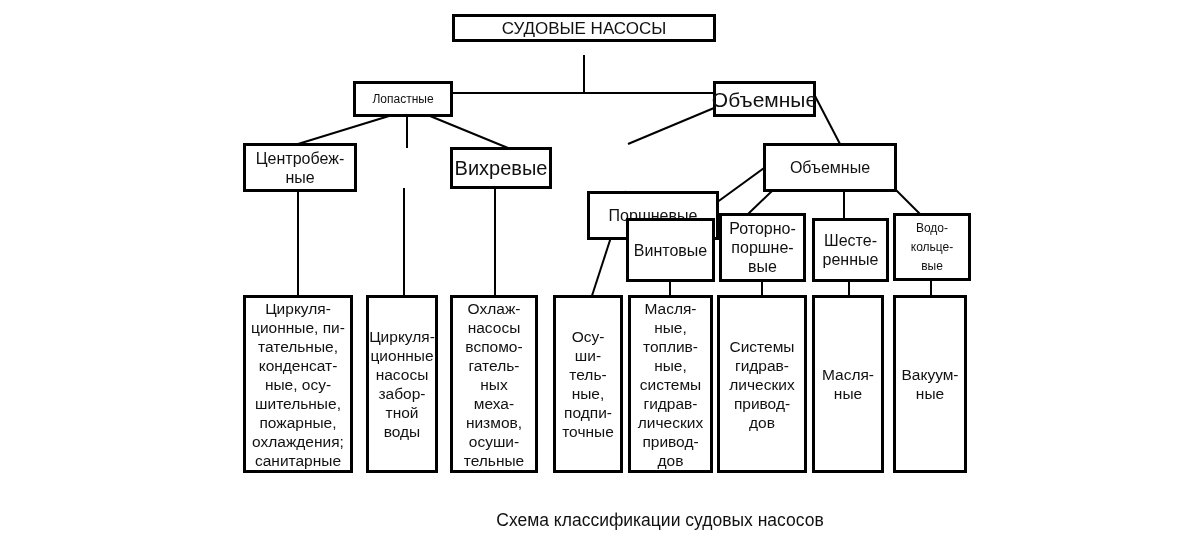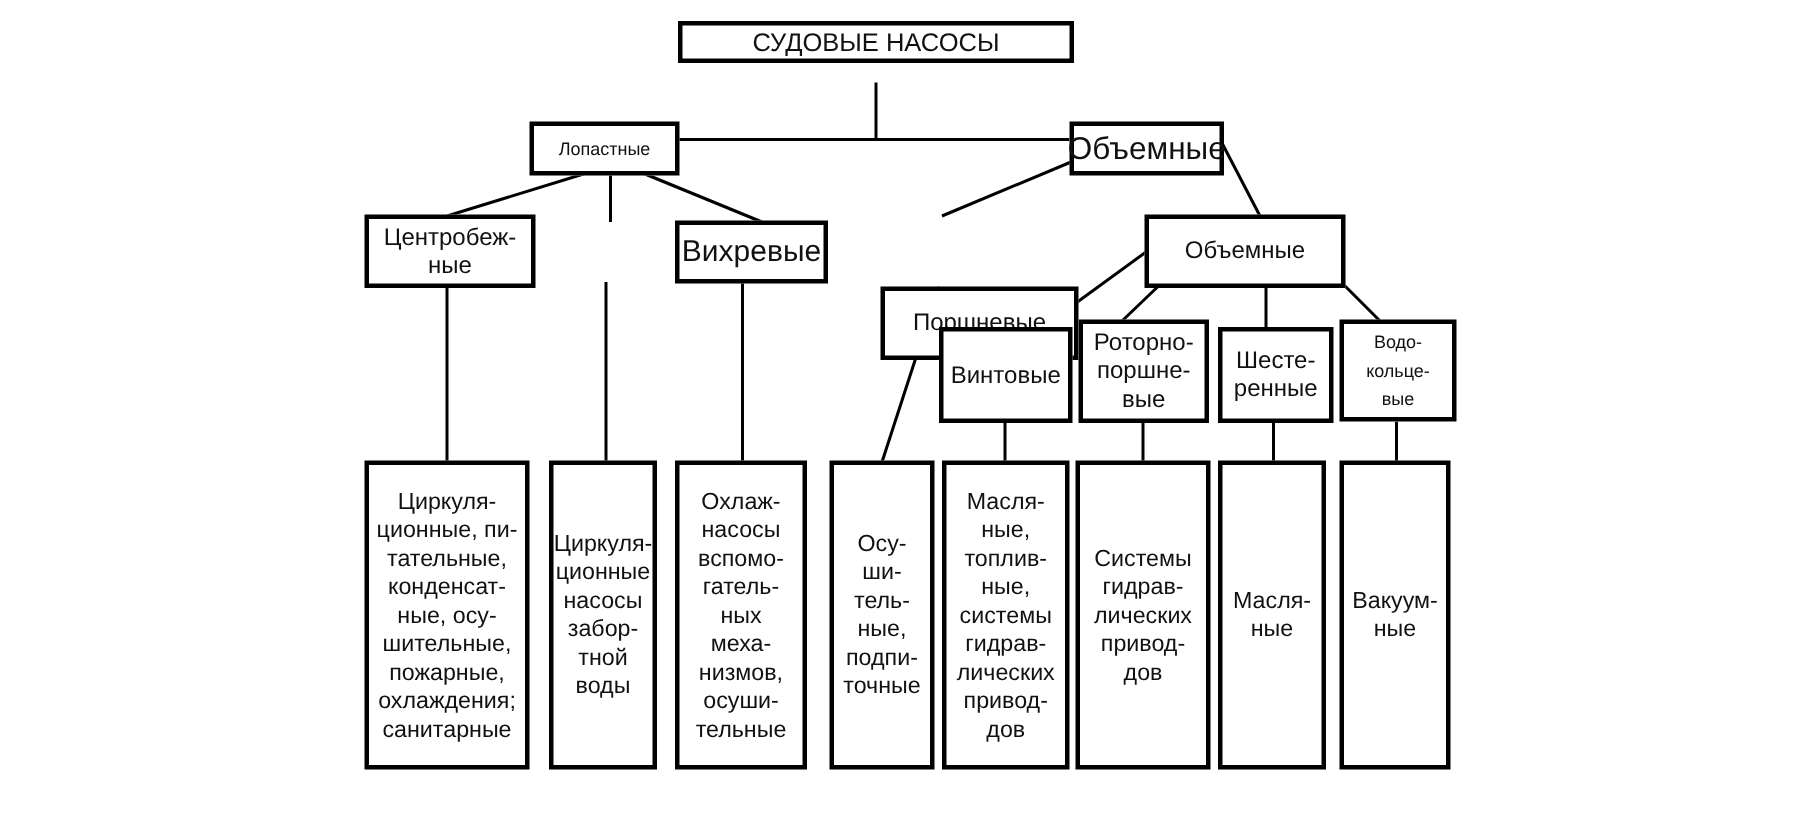--- a/index.html
+++ b/index.html
@@ -40,21 +40,21 @@
   .node.l2b     { left: 713px; top: 81px;  width: 103px; height: 36px; font-size: 21px; }
   .node.l3a     { left: 243px; top: 143px; width: 114px; height: 49px; font-size: 16px; }
   .node.l3b     { left: 362px; top: 147px; width: 82px;  height: 42px; font-size: 16px; }
   .node.l3c     { left: 450px; top: 147px; width: 102px; height: 42px; font-size: 20px; }
   .node.l3d     { left: 587px; top: 143px; width: 132px; height: 49px; font-size: 16px; margin-top: 48px; }
   .node.l3e     { left: 763px; top: 143px; width: 134px; height: 49px; font-size: 16px; }
   .node.l4a     { left: 626px; top: 218px; width: 89px;  height: 64px; font-size: 16px; }
   .node.l4b     { left: 719px; top: 213px; width: 87px;  height: 69px; font-size: 16px; }
   .node.l4c     { left: 812px; top: 218px; width: 77px;  height: 64px; font-size: 16px; }
   .node.l4d     { left: 893px; top: 213px; width: 78px;  height: 68px; font-size: 12px; }
-  .node.leaf    { top: 307px; height: 206px; }
+  .node.leaf    { top: 295px; height: 178px; }
   .node.leaf1   { left: 243px; width: 110px; }
   .node.leaf2   { left: 366px; width: 72px;  }
   .node.leaf3   { left: 450px; width: 88px;  }
   .node.leaf4   { left: 553px; width: 70px;  }
   .node.leaf5   { left: 628px; width: 85px;  }
   .node.leaf6   { left: 717px; width: 90px;  }
   .node.leaf7   { left: 812px; width: 72px;  }
   .node.leaf8   { left: 893px; width: 74px;  }
   .caption {
     position: absolute;
@@ -163,14 +163,15 @@
   <div class="node leaf leaf6">Системы
 гидрав-
 лических
 привод-
 дов</div>
   <div class="node leaf leaf7">Масля-
 ные</div>
   <div class="node leaf leaf8">Вакуум-
 ные</div>
 
+  <div class="caption">Схема классификации судовых насосов</div>
 
 </div>
 
 </body></html>

